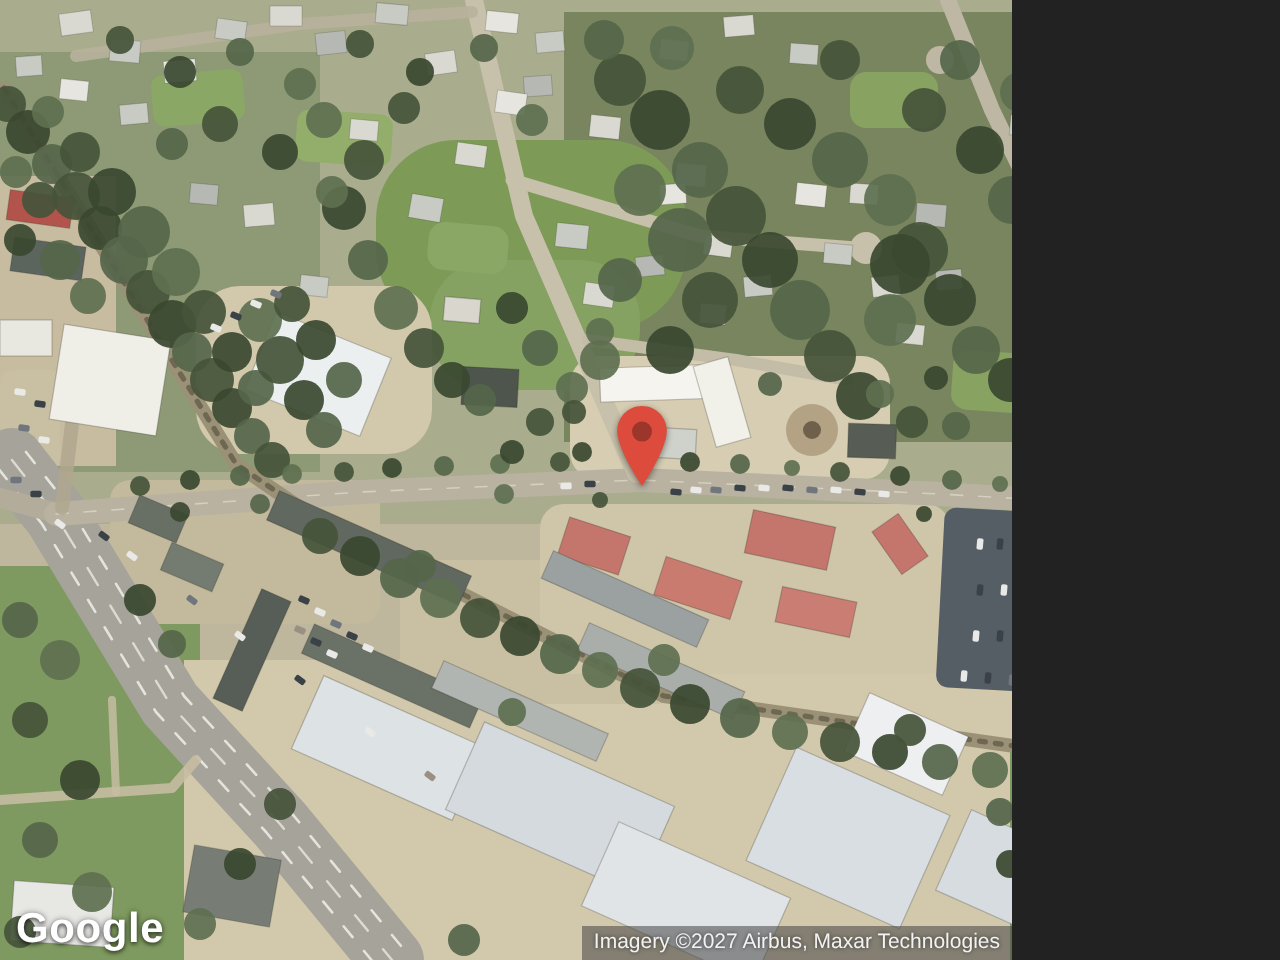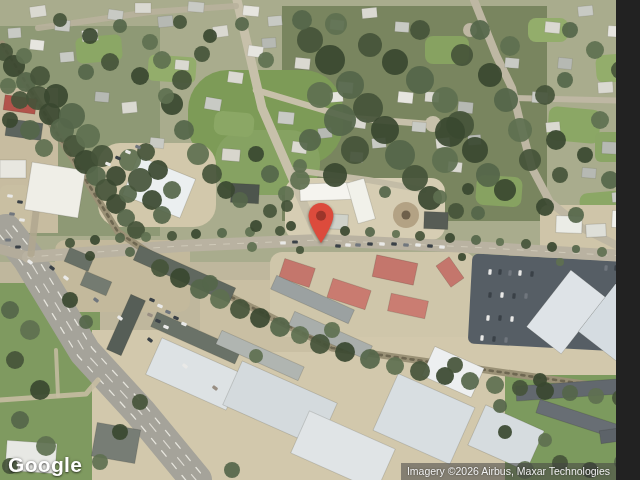--- a/index.html
+++ b/index.html
@@ -1,16 +1,16 @@
 <!DOCTYPE html>
 <html><head>
 <meta charset="utf-8">
 <style>
   html,body{margin:0;padding:0;background:#222;}
-  .stage{position:relative;width:616px;height:480px;overflow:hidden;
+  .stage{position:relative;width:506px;height:480px;overflow:hidden;
          font-family:"Liberation Sans",sans-serif;cursor:grab;background:#bfb79d;}
   .stage svg.scene{position:absolute;left:0;top:0;}
   .pin{position:absolute;left:307px;top:202px;width:28px;height:42px;
        filter:drop-shadow(0 1.5px 1.5px rgba(0,0,0,.45));cursor:pointer;}
   .google-logo{position:absolute;left:8px;bottom:3px;color:#ffffff;
        font-size:21px;font-weight:700;letter-spacing:.3px;
        text-shadow:0 1px 2px rgba(0,0,0,.55),0 0 3px rgba(0,0,0,.35);
        user-select:none;cursor:pointer;}
   .attribution{position:absolute;right:0;bottom:0;height:17px;line-height:17px;
        background:rgba(68,68,68,.55);color:#f2f2f2;font-size:10.5px;
@@ -415,15 +415,15 @@
       <rect x="5.2" y="238.4" width="5.6" height="3.2" rx="0.9" fill="#70767d" transform="rotate(0 8 240)"></rect>
     </svg>
 
   <svg class="pin" viewBox="0 0 28 42" width="28" height="42" aria-hidden="false">
     <path d="M14 1 C7.1 1 1.6 6.6 1.6 13.5 C1.6 22.9 14 41 14 41 C14 41 26.4 22.9 26.4 13.5 C26.4 6.6 20.9 1 14 1 Z" fill="#dc4b3c"></path>
     <circle cx="14" cy="13.8" r="5" fill="#9c352a"></circle>
   </svg>
 
   <div class="google-logo">Google</div>
 
-  <div class="attribution">Imagery ©2026 Airbus, Maxar Technologies</div>
+  <div class="attribution">Imagery ©2027 Airbus, Maxar Technologies</div>
 
 </div>
 
 </body></html>

